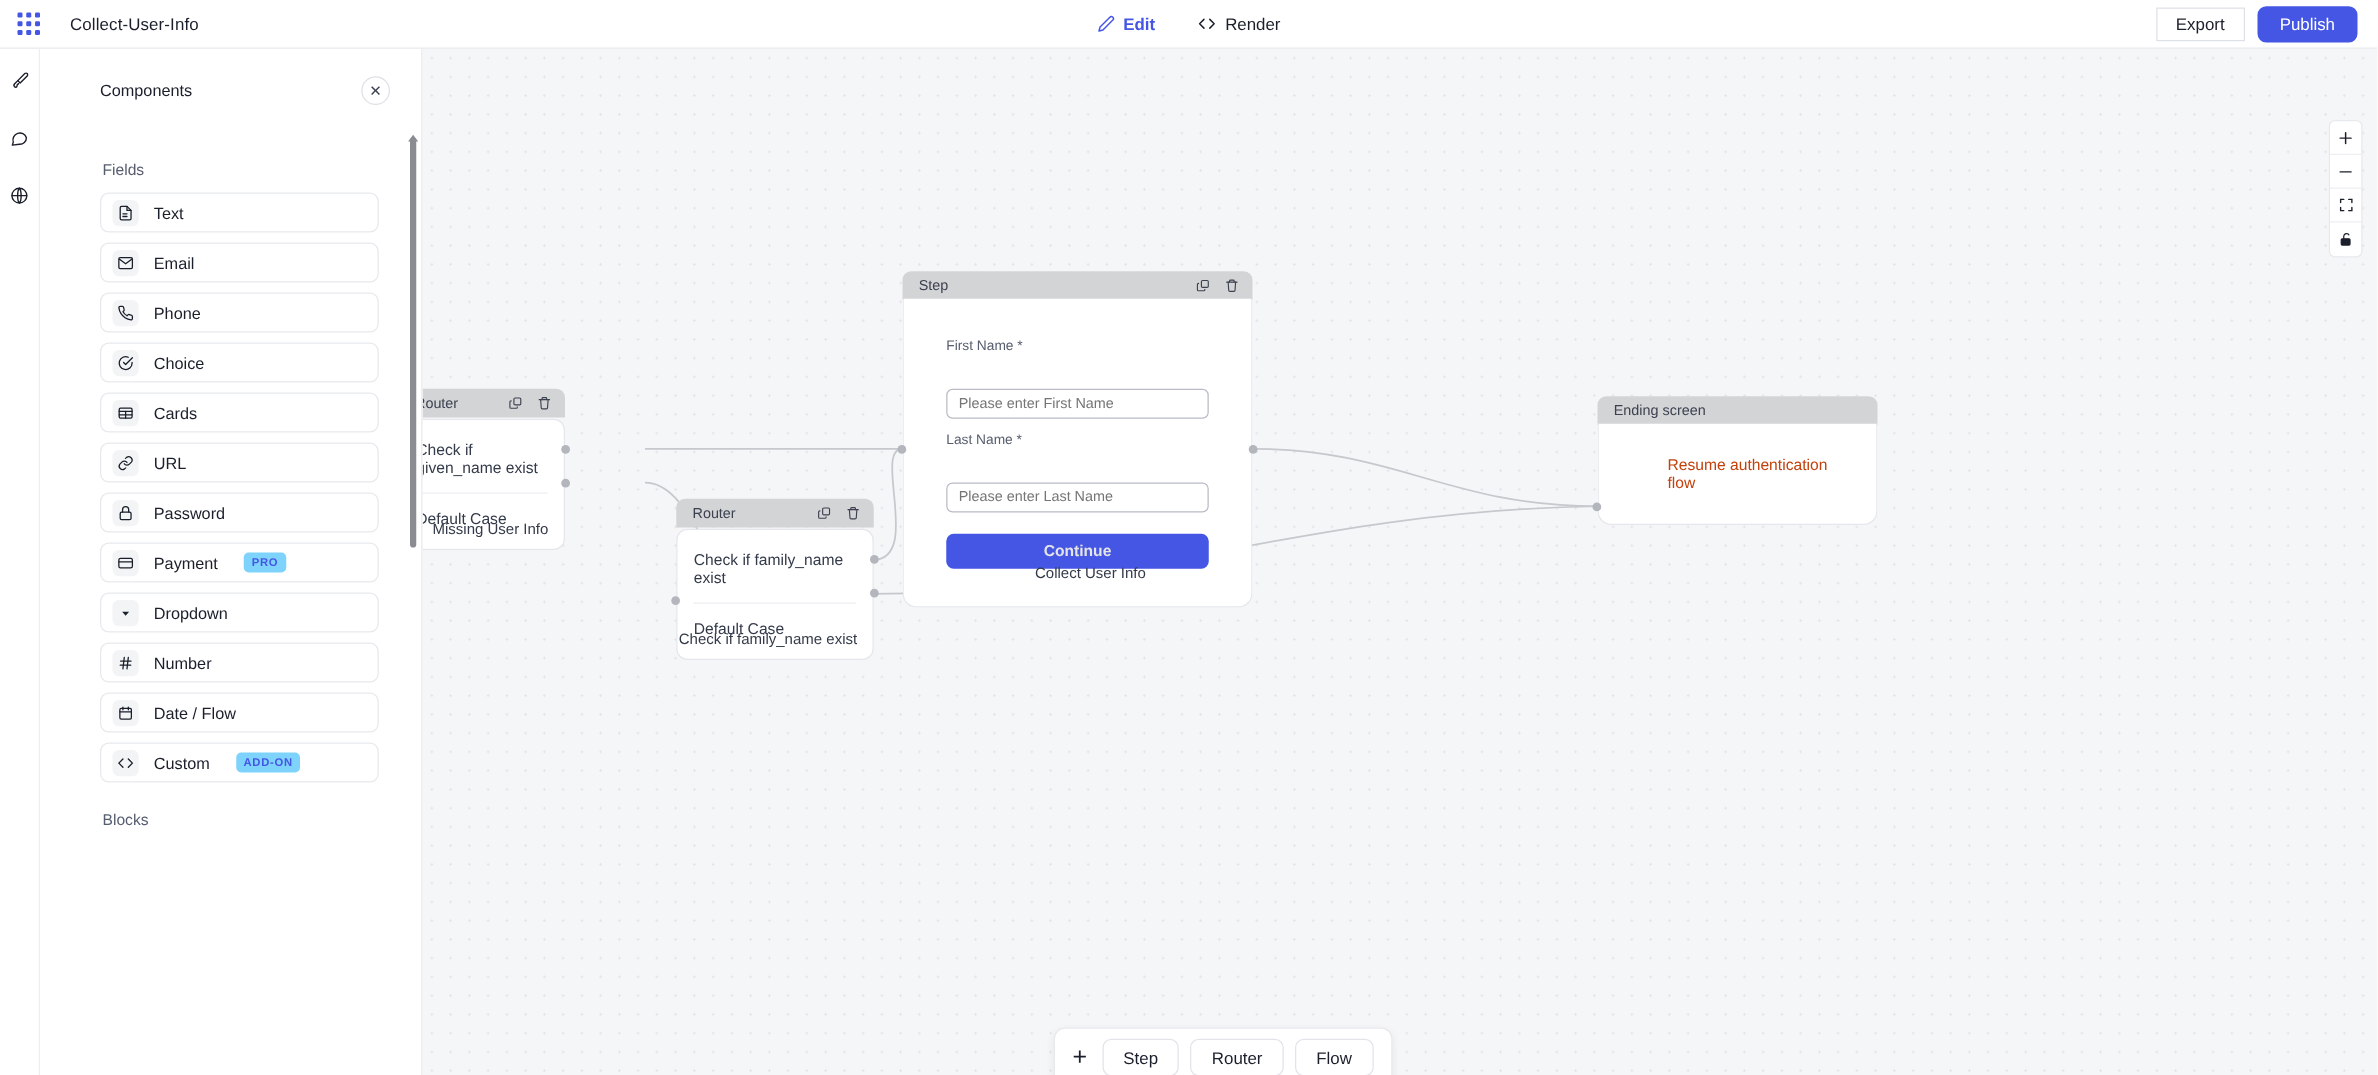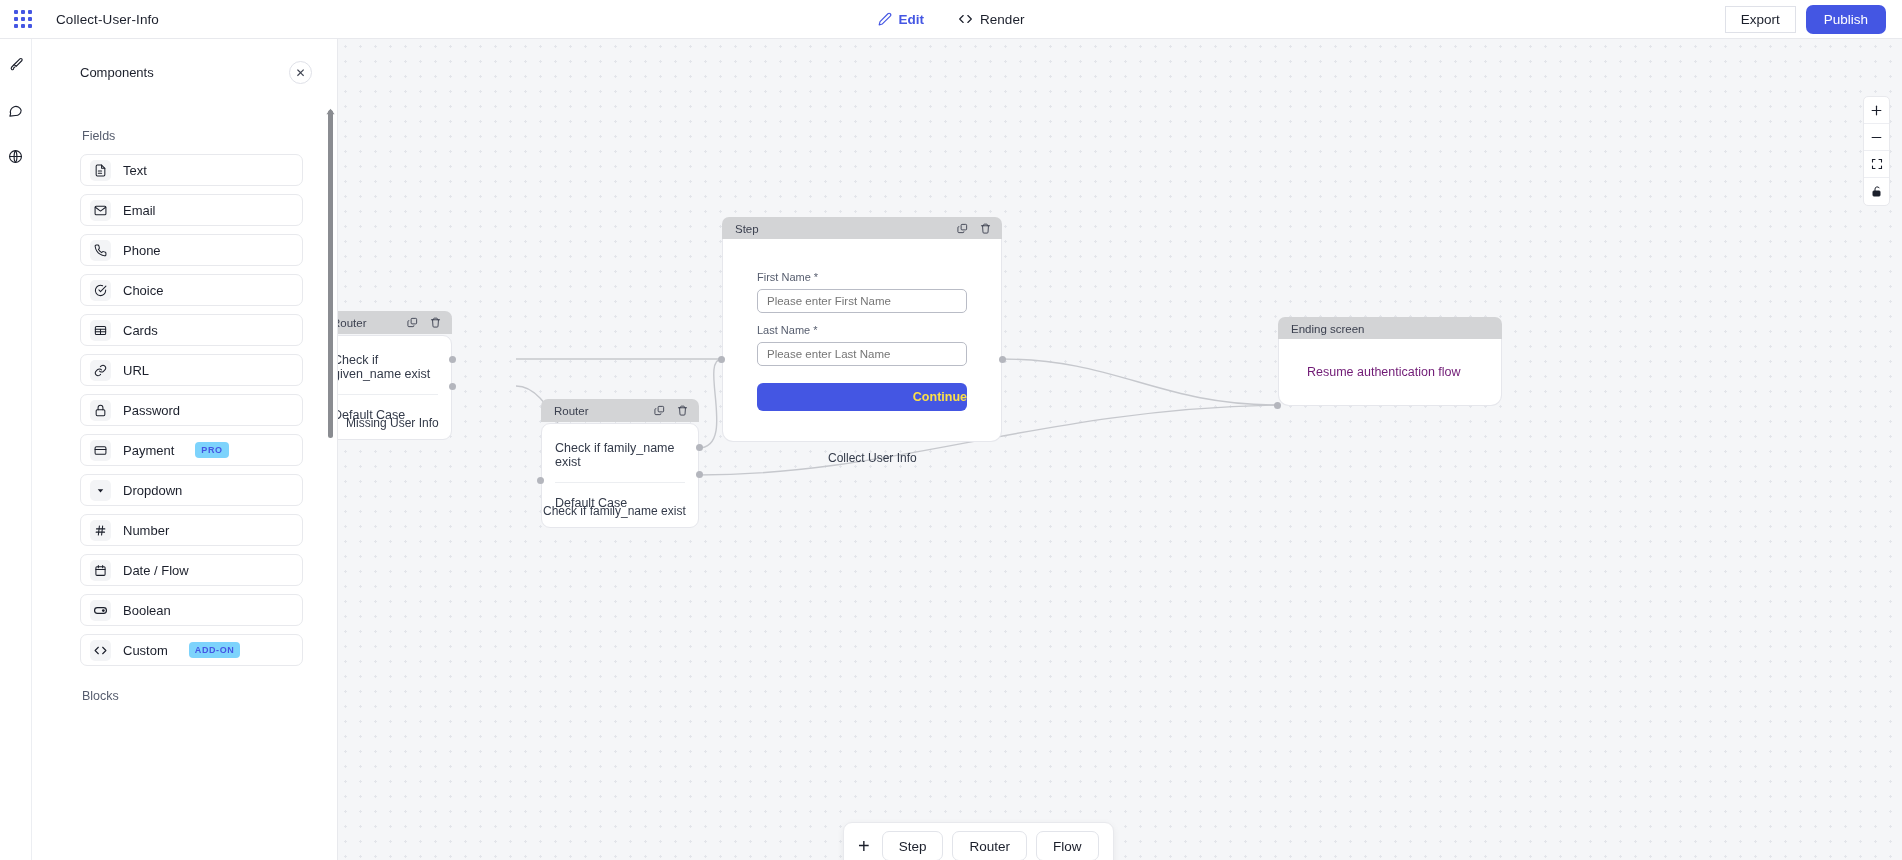--- a/index.html
+++ b/index.html
@@ -124,30 +124,30 @@
     position: absolute; font-size: 12px; color: #333a49; white-space: nowrap;
   }
 
   
   .step-form { padding: 32px 34px 30px 34px; }
   .f-label { font-size: 11px; color: #565d6e; margin-bottom: 6px; }
   .f-input {
     width: 100%; height: 24px; border: 1px solid #b9bcc6; border-radius: 5px;
     background: #fff; font-size: 11.5px; color: #1b1f2b; padding: 0 9px;
     font-family: "Liberation Sans", sans-serif;
+    margin-top: 22px;
   }
   .f-gap { height: 11px; }
   .f-continue {
     margin-top: 17px; width: 100%; height: 28px; border: none; border-radius: 6px;
-    background: #4456e3; color: #fde047; font-size: 12.5px; font-weight: bold; cursor: pointer;
+    background: #4456e3; color: #e5e5e5; font-size: 12.5px; font-weight: bold; cursor: pointer;
     font-family: "Liberation Sans", sans-serif;
-    text-align: right;
   }
   .ending-body { padding: 26px 28px; min-height: 66px; }
-  .ending-text { font-size: 12.5px; color: #701a75; }
+  .ending-text { font-size: 12.5px; color: #c2410c; margin-left: 27px; }
 
   .port {
     position: absolute; width: 7px; height: 7px; border-radius: 50%; background: #b4b6bd;
   }
 
   
   .add-bar {
     position: absolute; left: 843px; top: 822px; height: 48px;
     background: #fff; border: 1px solid #e8e9ed; border-radius: 9px;
     display: flex; align-items: center; gap: 9px; padding: 0 14px;
@@ -359,29 +359,20 @@
             <svg width="13" height="13" viewBox="0 0 24 24" fill="none" stroke="#1b1f2b" stroke-width="1.9" stroke-linecap="round" stroke-linejoin="round">
                 <rect x="3.5" y="5" width="17" height="16" rx="2"></rect>
                 <line x1="3.5" y1="10" x2="20.5" y2="10"></line>
                 <line x1="8" y1="3" x2="8" y2="7"></line>
                 <line x1="16" y1="3" x2="16" y2="7"></line>
               </svg>
           </span>
           <span class="comp-name">Date / Flow</span>
         </div>
 
-        <div class="comp">
-          <span class="comp-ico">
-            <svg width="15" height="15" viewBox="0 0 24 24" fill="none" stroke="#1b1f2b" stroke-width="1.9">
-                <rect x="2.5" y="7.5" width="19" height="9" rx="4.5"></rect>
-                <circle cx="16.5" cy="12" r="2.2" fill="#1b1f2b" stroke="none"></circle>
-              </svg>
-          </span>
-          <span class="comp-name">Boolean</span>
-        </div>
 
         <div class="comp">
           <span class="comp-ico">
             <svg width="13" height="13" viewBox="0 0 24 24" fill="none" stroke="#1b1f2b" stroke-width="2" stroke-linecap="round" stroke-linejoin="round">
                 <polyline points="16 18 22 12 16 6"></polyline>
                 <polyline points="8 6 2 12 8 18"></polyline>
               </svg>
           </span>
           <span class="comp-name">Custom</span>
           <span class="tag">ADD-ON</span>

